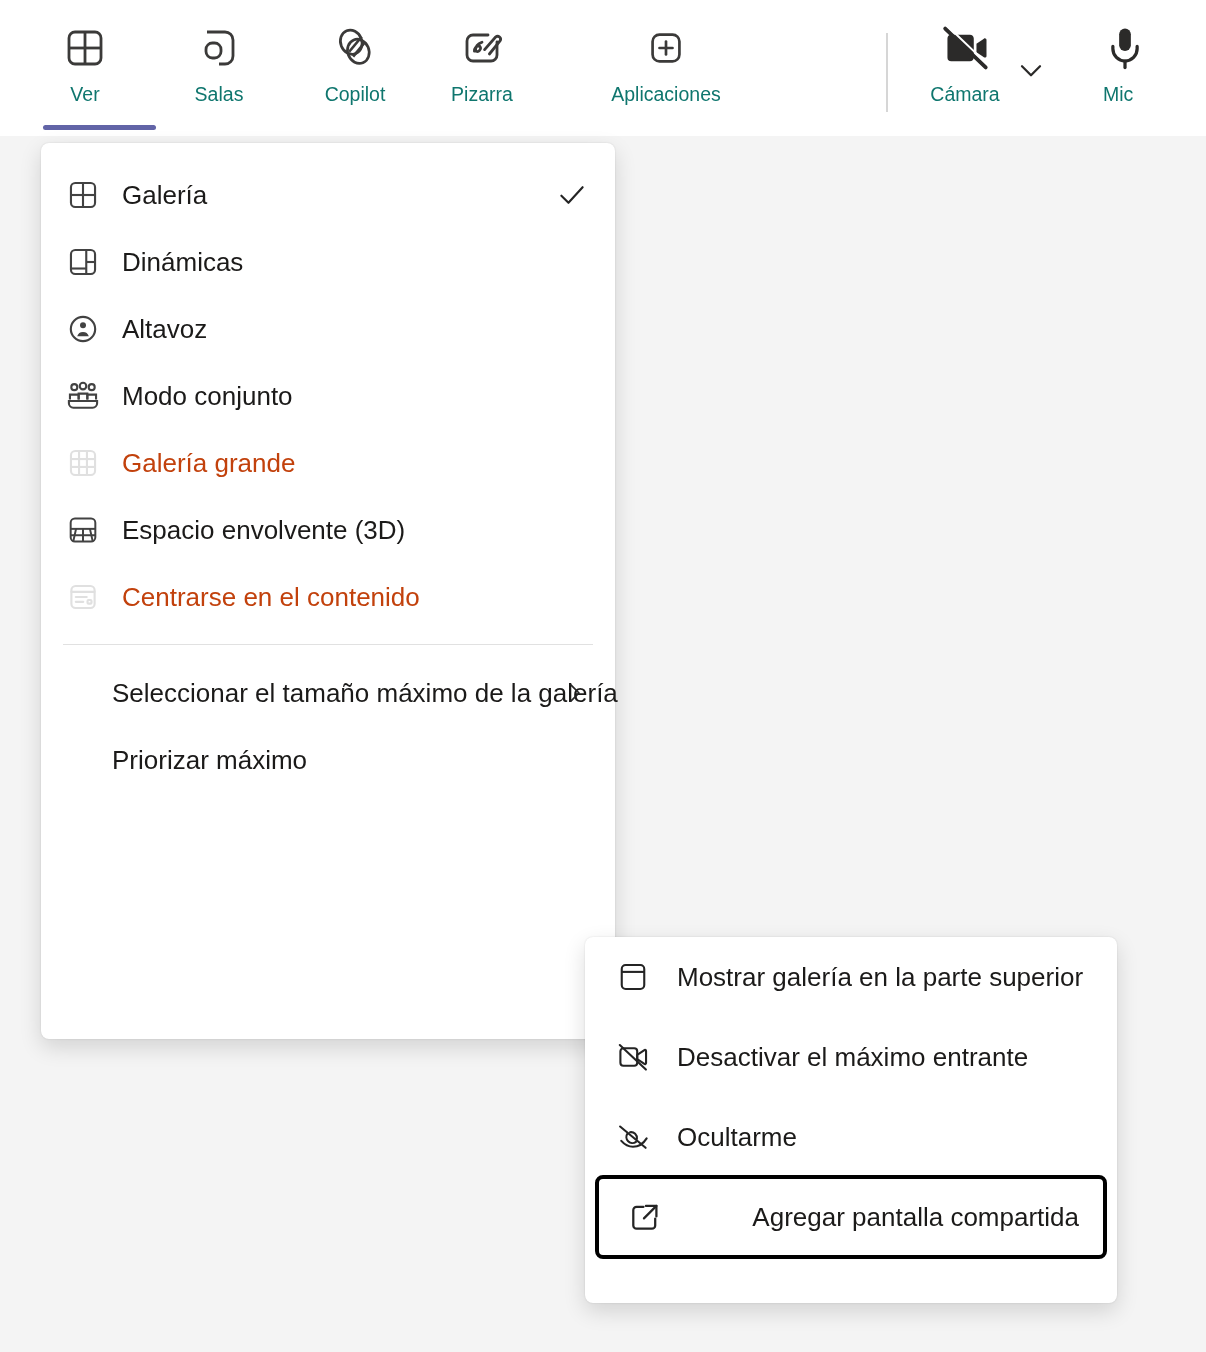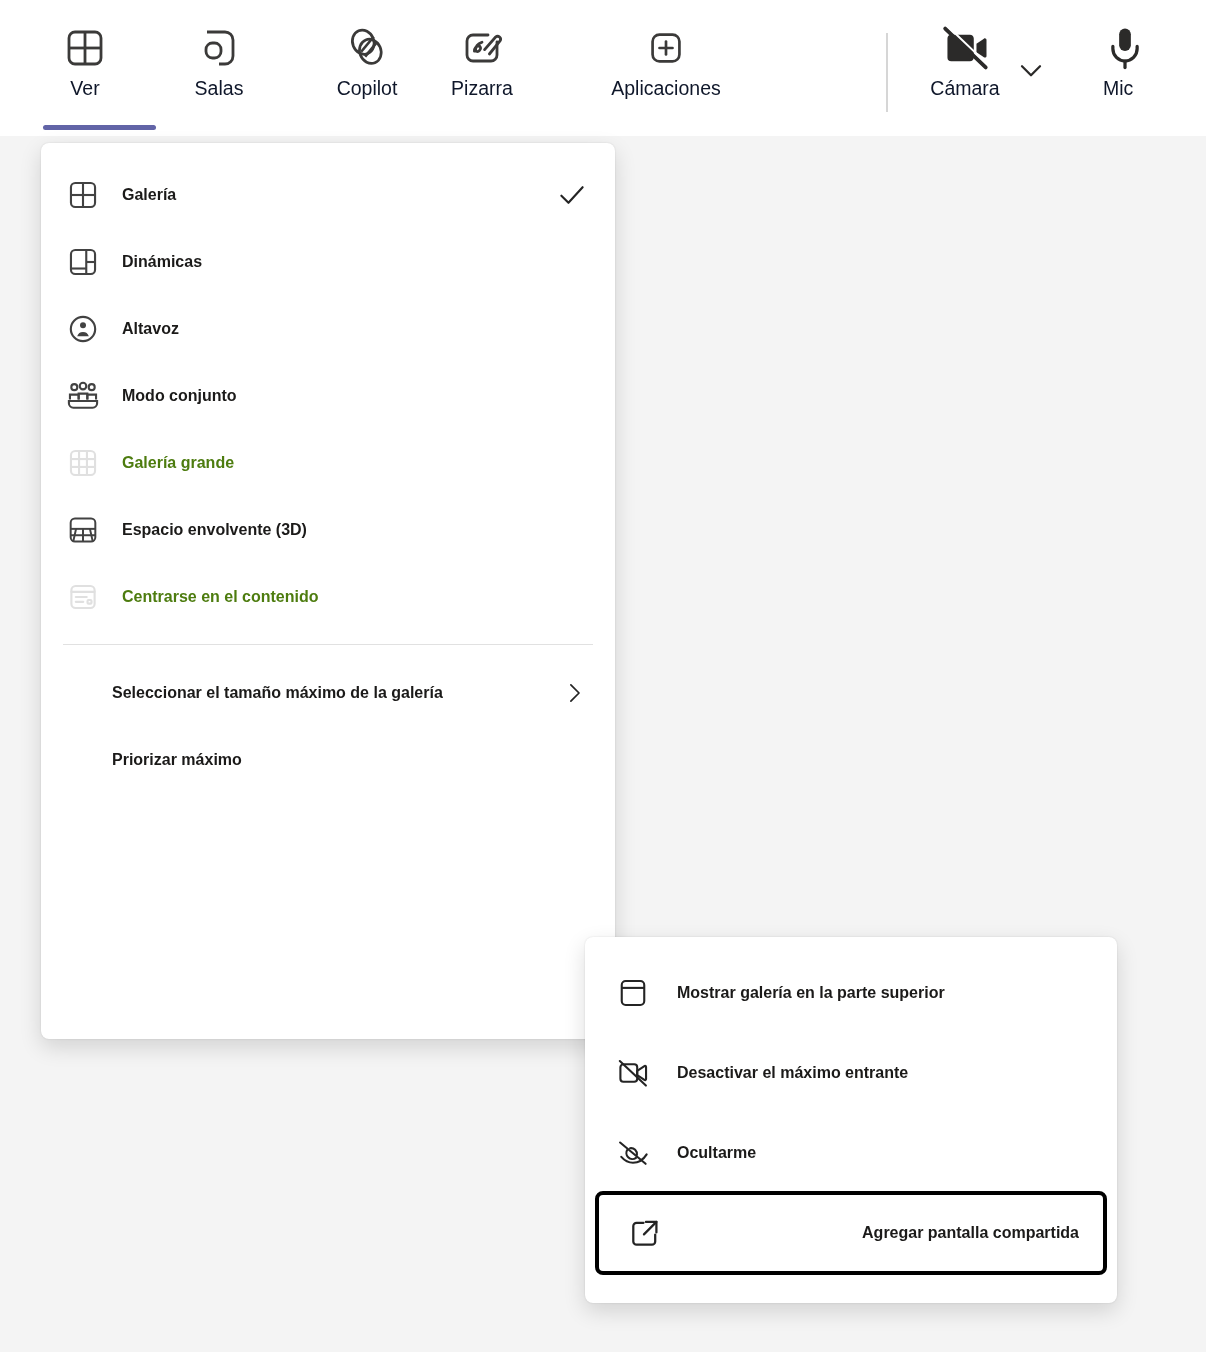--- a/index.html
+++ b/index.html
@@ -41,21 +41,22 @@
   }
   .tb-icon {
     height: 56px;
     display: flex;
     align-items: center;
     justify-content: center;
   }
   .tb-label {
     font-size: 19.5px;
     line-height: 24px;
-    color: #0f172a;
+    color: #0f766e;
+    margin-top: 6px;
     white-space: nowrap;
   }
   .tb-sep {
     position: absolute;
     left: 886px;
     top: 33px;
     width: 2px;
     height: 79px;
     background: #d6d6d6;
   }
@@ -83,21 +84,20 @@
     top: 143px;
     width: 574px;
     height: 896px;
     padding-top: 18px;
   }
   #menu-more {
     left: 585px;
     top: 937px;
     width: 532px;
     height: 366px;
-    padding-top: 16px;
   }
 
   .mi {
     position: relative;
     display: flex;
     align-items: center;
     height: 67px;
     padding: 0 26px 0 22px;
     cursor: pointer;
     white-space: nowrap;
@@ -105,39 +105,39 @@
   .mi .mi-icon {
     width: 40px;
     min-width: 40px;
     height: 40px;
     display: flex;
     align-items: center;
     justify-content: center;
     margin-right: 19px;
   }
   .mi .mi-label {
-    font-size: 16px;
+    font-size: 26px;
     line-height: 30px;
     color: #1b1a19;
-    font-weight: 700;
+    font-weight: 400;
   }
   .mi .mi-check {
     margin-left: auto;
     display: flex;
     align-items: center;
   }
   .mi .mi-chev {
     margin-left: auto;
     display: flex;
     align-items: center;
   }
   .mi.no-icon {
     padding-left: 71px;
   }
-  .mi.disabled .mi-label { color: #4d7c0f; }
+  .mi.disabled .mi-label { color: #c2410c; }
 
   .mi-divider {
     height: 1px;
     background: #e1e1e1;
     margin: 14px 22px 14px 22px;
   }
 
   .mi.focused {
     outline: 4px solid #000000;
     outline-offset: -2px;
@@ -174,21 +174,21 @@
   <div class="tb-item" style="left:164px">
     <span class="tb-icon">
       <svg class="ico" width="48" height="48" viewBox="0 0 24 24" fill="none" stroke="#3b3a39" stroke-width="1.4">
         <path d="M6 4h9a4 4 0 0 1 4 4v8a4 4 0 0 1-4 4h-3"></path>
         <rect x="5.5" y="9.5" width="7.5" height="7.5" rx="3.2"></rect>
       </svg>
     </span>
     <span class="tb-label">Salas</span>
   </div>
 
-  <div class="tb-item" style="left:312px">
+  <div class="tb-item" style="left:300px">
     <span class="tb-icon">
       <svg class="ico" width="50" height="50" viewBox="0 0 24 24" fill="none" stroke="#3b3a39" stroke-width="1.3">
         <ellipse cx="10.2" cy="9.2" rx="5.1" ry="5.9" transform="rotate(-22 10.2 9.2)"></ellipse>
         <ellipse cx="13.6" cy="13.6" rx="5.1" ry="5.9" transform="rotate(-22 13.6 13.6)"></ellipse>
         <path d="M9.2 13.8 L15.2 6.6"></path>
         <path d="M11.1 16.1 L16.7 9.3"></path>
       </svg>
     </span>
     <span class="tb-label">Copilot</span>
   </div>

